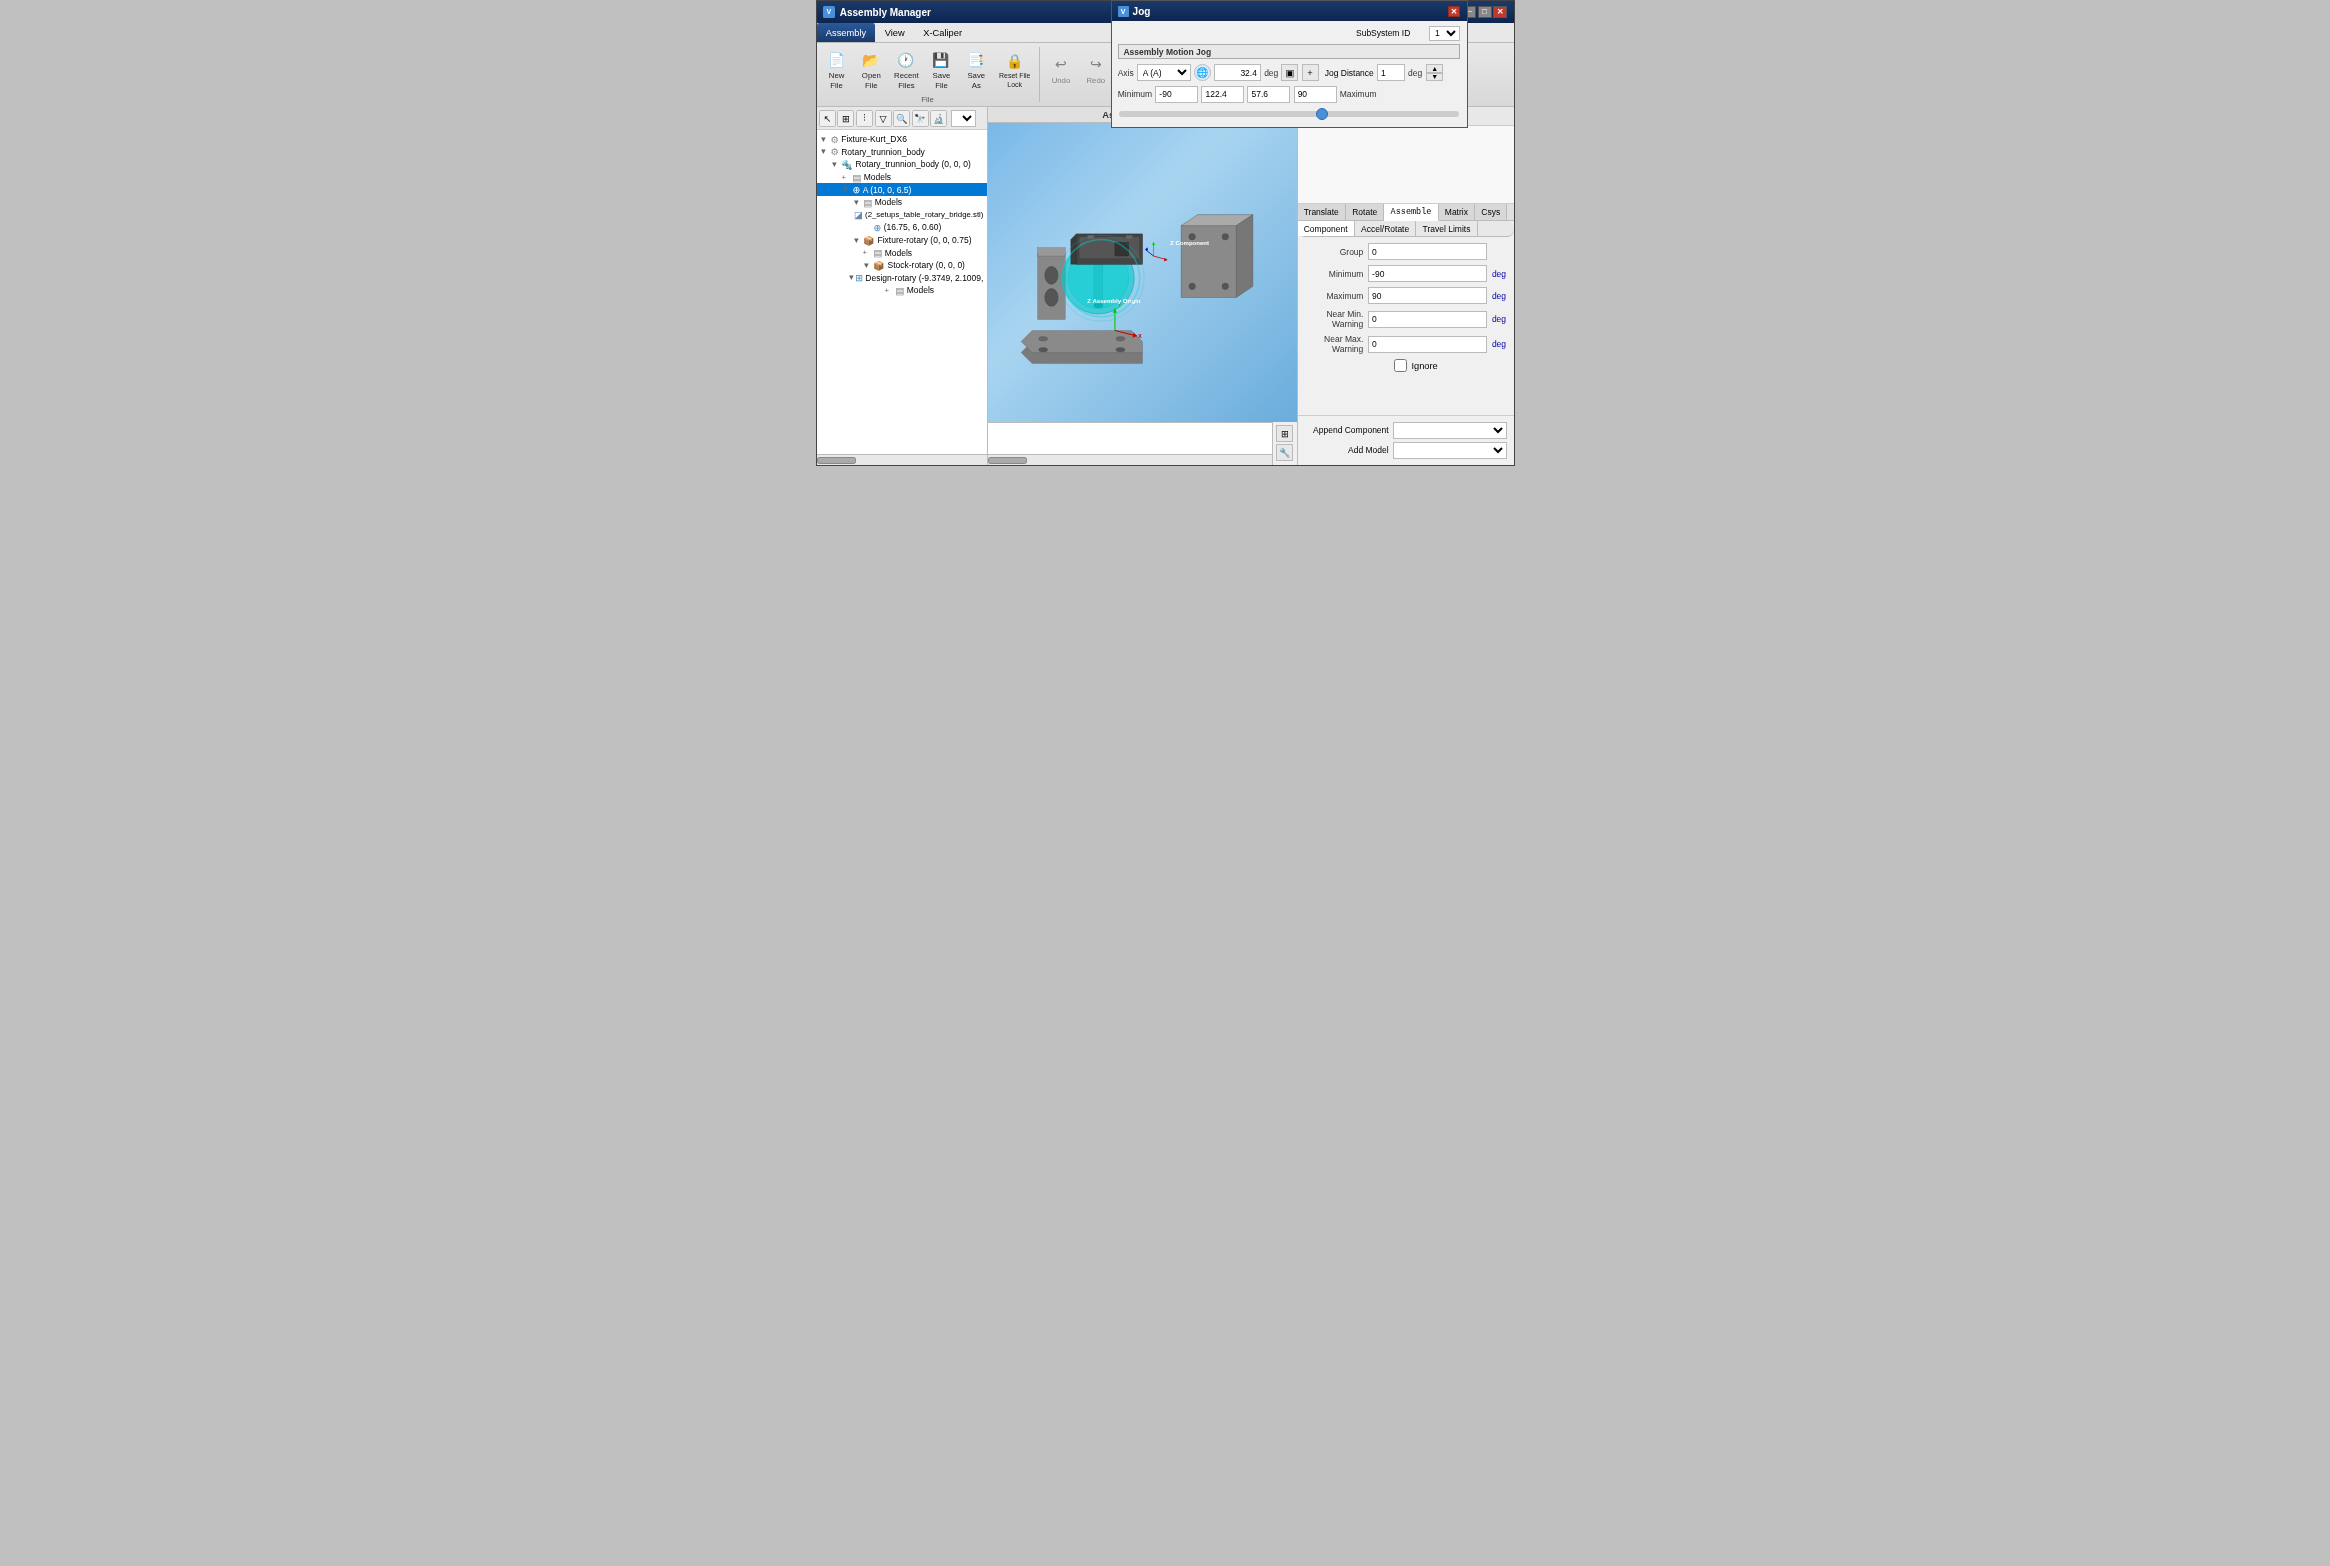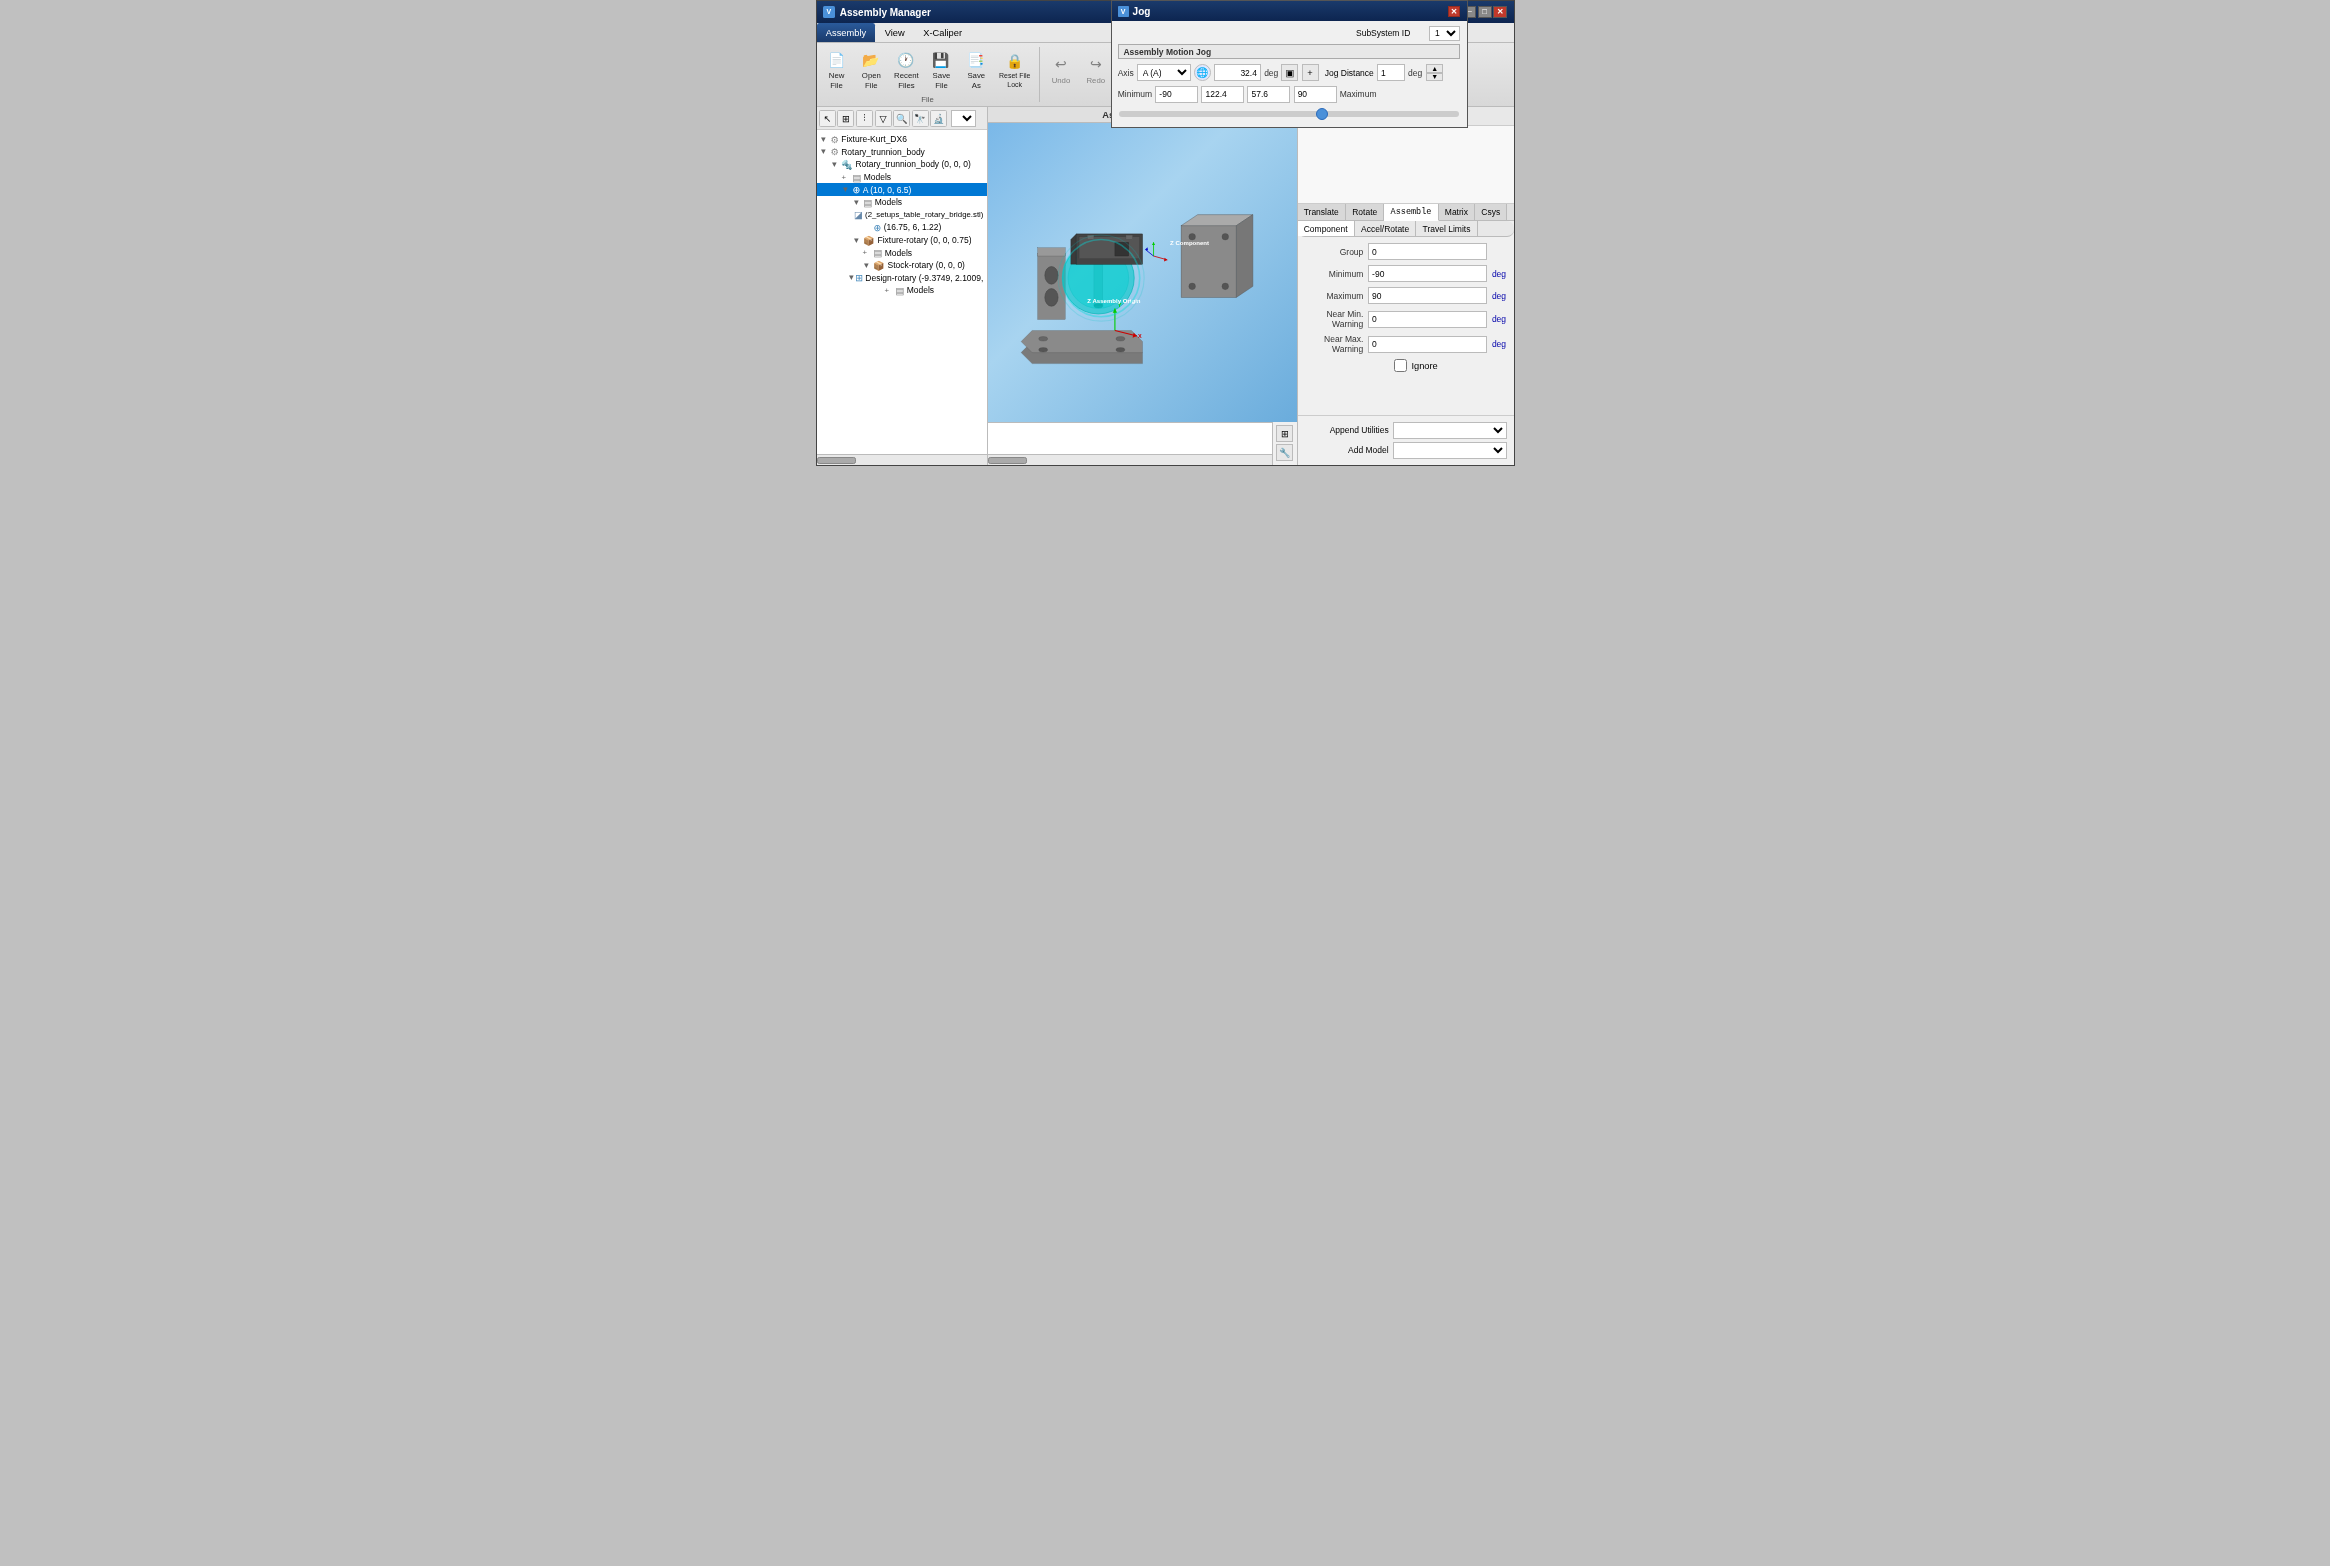--- a/index.html
+++ b/index.html
@@ -652,21 +652,21 @@
             <span class="indent" style="width:43px"></span>
             <span class="expand-icon" style="color:transparent">▷</span>
             <span class="node-icon" style="color:#6688aa">◪</span>
             <span class="node-label" style="font-size:7.8px">(2_setups_table_rotary_bridge.stl)</span>
           </div>
 
           <div class="tree-node">
             <span class="indent" style="width:43px"></span>
             <span class="expand-icon" style="color:transparent">▷</span>
             <span class="node-icon" style="color:#4488bb">⊕</span>
-            <span class="node-label">(16.75, 6, 1.22)</span>
+            <span class="node-label">(16.75, 6, 0.60)</span>
           </div>
 
           <div class="tree-node">
             <span class="indent" style="width:33px"></span>
             <span class="expand-icon">▼</span>
             <span class="node-icon" style="color:#bb8844">📦</span>
             <span class="node-label">Fixture-rotary (0, 0, 0.75)</span>
           </div>
 
           <div class="tree-node">
@@ -867,21 +867,21 @@
           </div>
 
           <div class="checkbox-row">
             <input type="checkbox" style="">
             <label>Ignore</label>
           </div>
         </div>
 
         <div class="right-panel-bottom">
           <div class="dropdown-row">
-            <div class="dropdown-label">Append Utilities</div>
+            <div class="dropdown-label">Append Component</div>
             <select class="dropdown-select"><option></option></select>
           </div>
           <div class="dropdown-row">
             <div class="dropdown-label">Add Model</div>
             <select class="dropdown-select"><option></option></select>
           </div>
         </div>
       </div>
     </div>
   </div>

